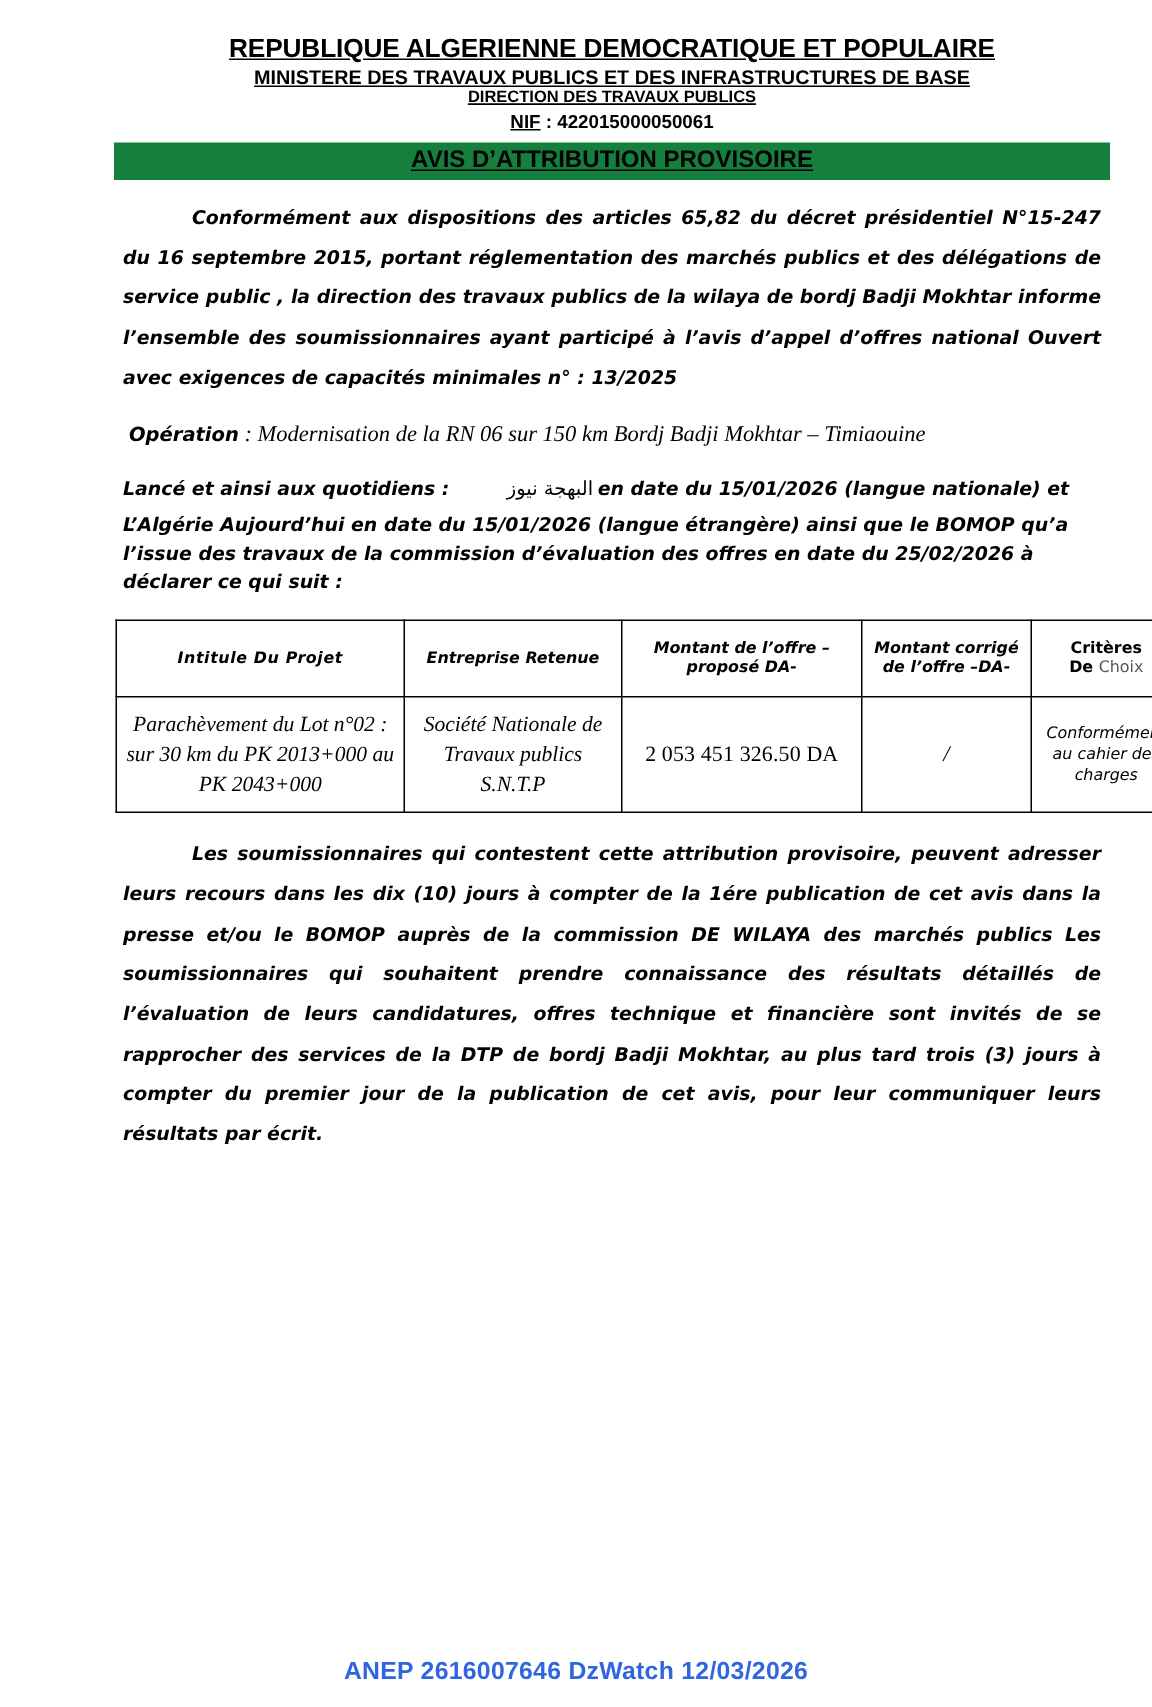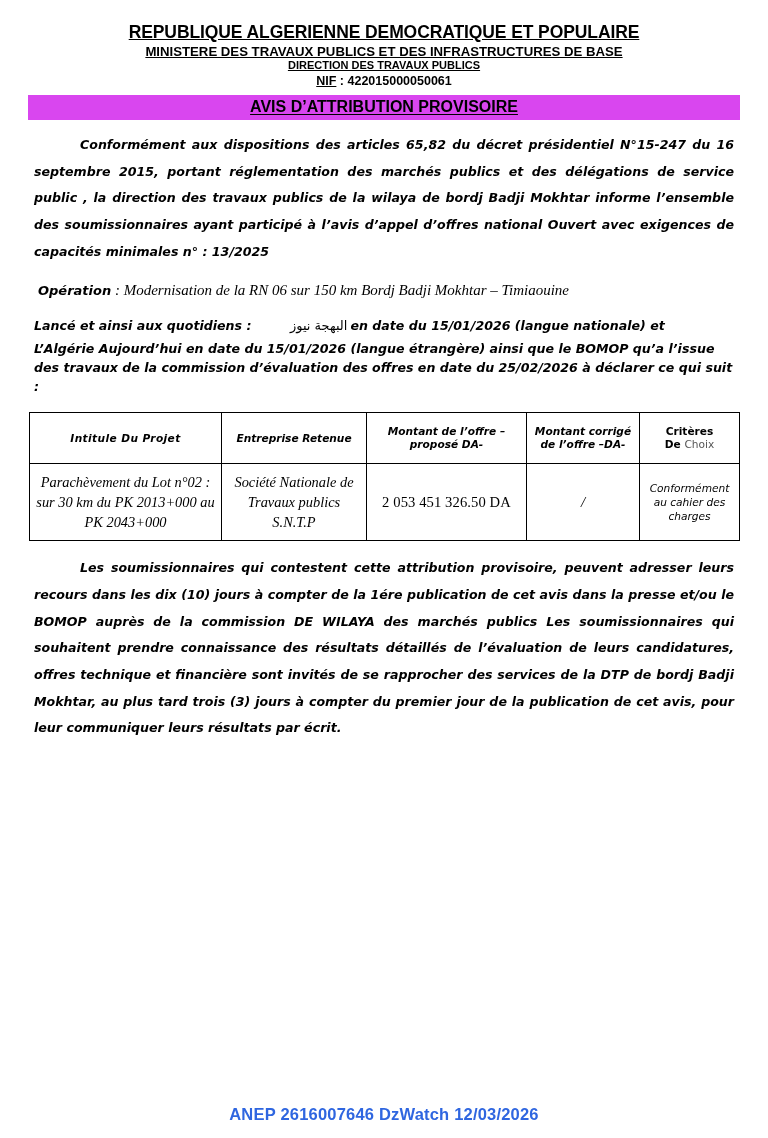--- a/index.html
+++ b/index.html
@@ -14,20 +14,21 @@
     font-family: "Liberation Sans", sans-serif;
     color: #000000;
     overflow: hidden;
   }
 
   .page {
     position: relative;
     width: 768px;
     height: 1138px;
     box-sizing: border-box;
+    padding-left: 48px;
   }
 
   
   .header {
     padding-top: 22px;
     text-align: center;
   }
   .h-line {
     display: block;
     line-height: 1.18;
@@ -230,21 +231,21 @@
       <span class="u">MINISTERE DES TRAVAUX PUBLICS ET DES  INFRASTRUCTURES DE BASE</span>
     </div>
     <div class="h-line title-3">
       <span class="u">DIRECTION DES TRAVAUX PUBLICS</span>
     </div>
     <div class="h-line title-nif">
       <span class="u">NIF</span><span> : 422015000050061</span>
     </div>
   </div>
 
-  <div class="avis-band" style="background: #d946ef;">
+  <div class="avis-band" style="background: #15803d;">
     <span class="t">AVIS D’ATTRIBUTION PROVISOIRE</span>
   </div>
 
   <div class="para first"><span class="indent"></span><span>Conformément  aux dispositions des articles 65,82 du décret présidentiel N°15-247 du 16 septembre 2015, portant réglementation des marchés publics et des délégations de service public , la direction des travaux publics de la wilaya de bordj Badji Mokhtar informe l’ensemble des soumissionnaires ayant participé à l’avis d’appel d’offres national Ouvert  avec exigences de capacités minimales n° : 13/2025</span></div>
 
   <div class="op-block">
     <div class="op-row">
       <span class="op-label">Opération</span><span class="op-value"> : Modernisation de la RN 06 sur 150 km Bordj Badji Mokhtar – Timiaouine</span>
     </div>
   </div>

